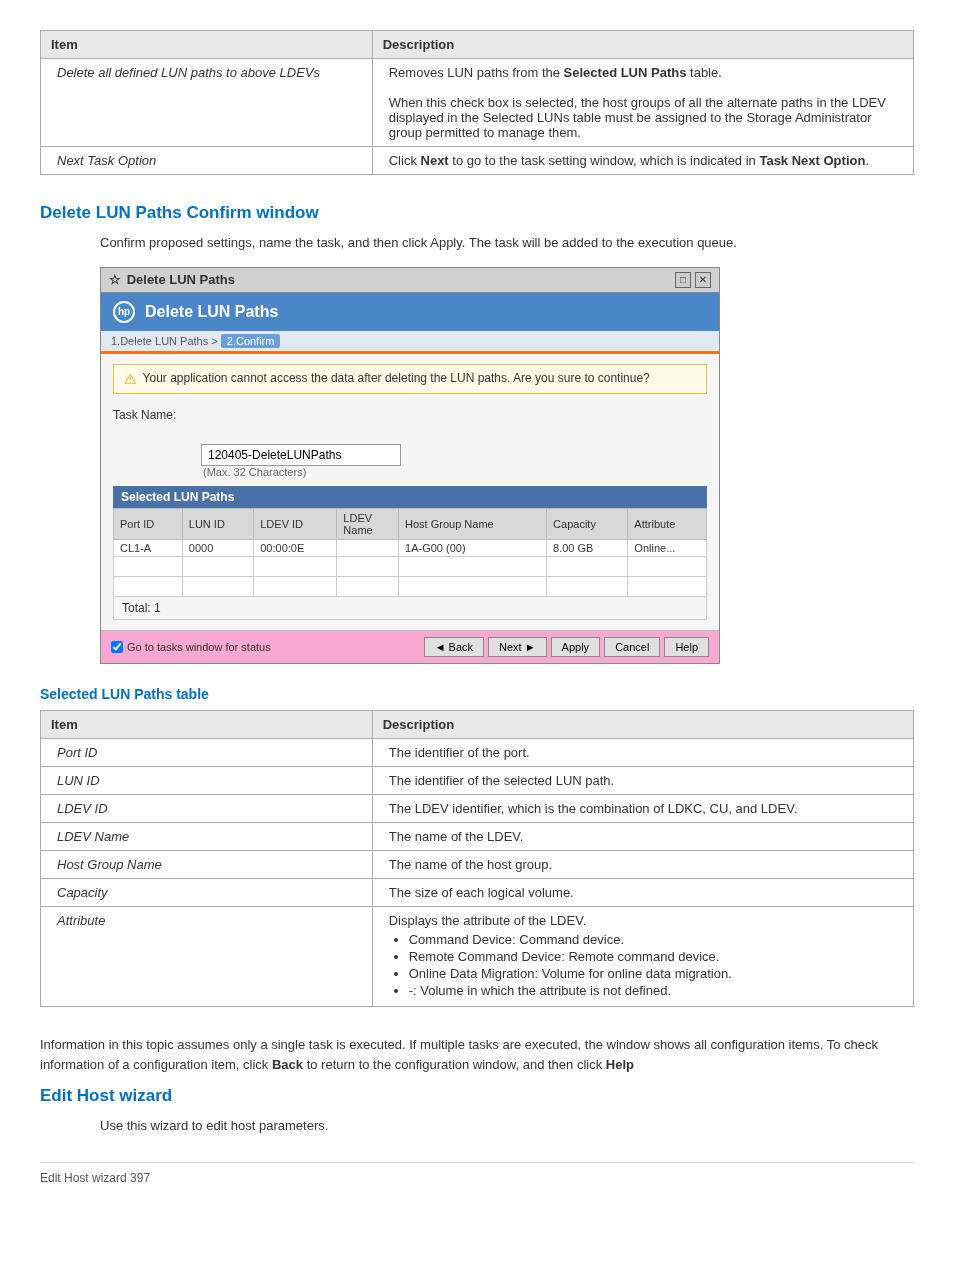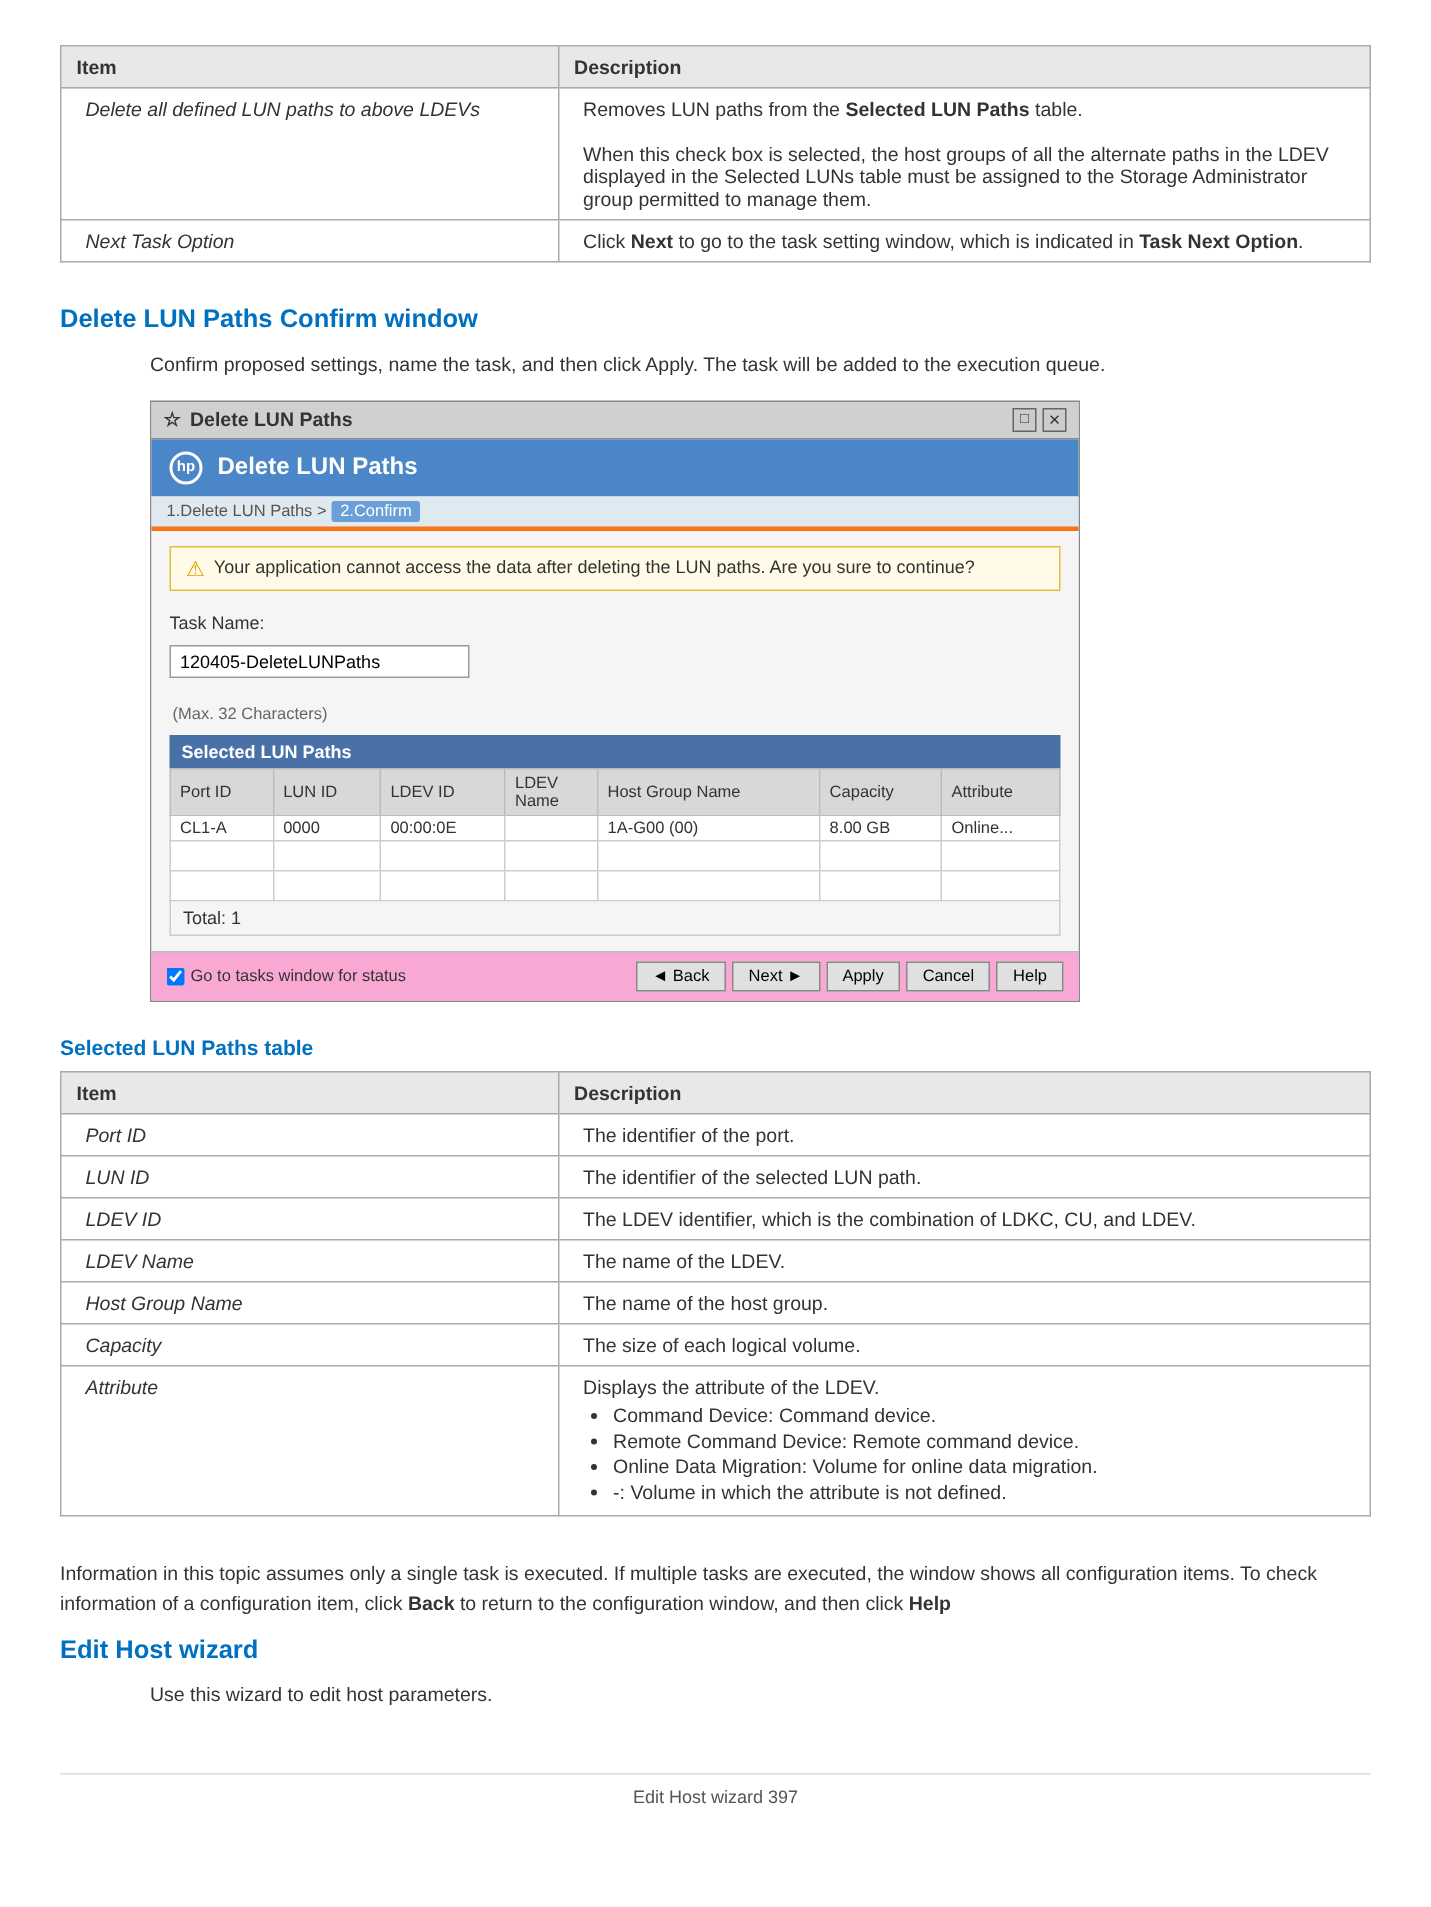--- a/index.html
+++ b/index.html
@@ -139,31 +139,31 @@
       color: #e0a000;
       font-size: 14px;
       flex-shrink: 0;
     }
 
     .task-name-row {
       display: flex;
       align-items: flex-start;
       gap: 8px;
       margin-bottom: 4px;
-      flex-direction: column;
     }
     .task-name-label {
       font-size: 12px;
       width: 80px;
       padding-top: 4px;
     }
     .task-name-col {
       display: flex;
       flex-direction: column;
-      gap: 18px;
+      gap: 0;
+      margin-top: 40px;
     }
     .task-name-input {
       border: 1px solid #999;
       padding: 3px 6px;
       font-size: 12px;
       width: 200px;
       background: white;
     }
     .task-name-hint {
       font-size: 11px;
@@ -267,22 +267,22 @@
     }
     .bullet-list li {
       list-style: disc;
       margin-bottom: 2px;
       font-size: 13px;
     }
 
     
     .page-footer {
       display: flex;
-      justify-content: center;
-      margin-top: 42px;
+      justify-content: flex-start;
+      margin-top: 26px;
       font-size: 12px;
       color: #555;
       border-top: 1px solid #ddd;
       padding-top: 8px;
     }
 
     
     .hp-logo {
       width: 22px;
       height: 22px;

